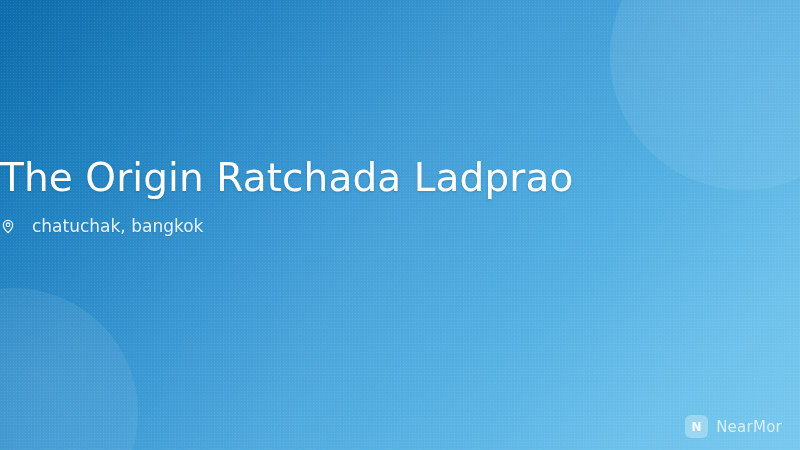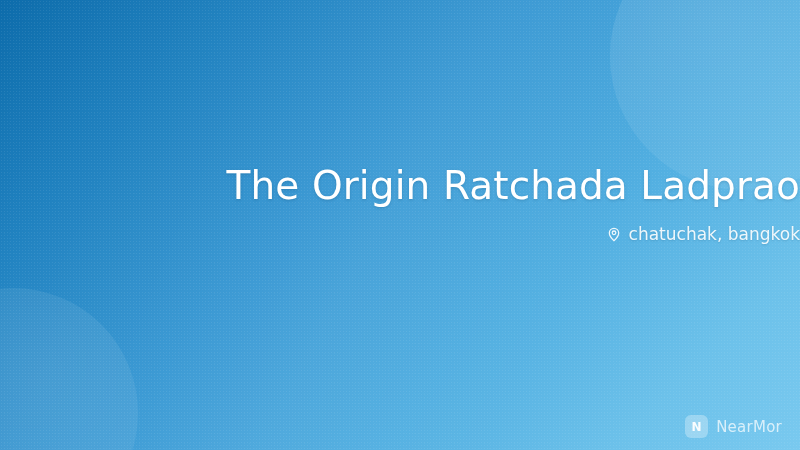--- a/index.html
+++ b/index.html
@@ -78,43 +78,43 @@
       rgba(255,255,255,0.10) 0%,
       rgba(255,255,255,0.06) 60%,
       rgba(255,255,255,0.03) 100%);
   }
 
   
   .hero-content {
     position:absolute;
     left:0;
     right:0;
-    top:164px;
+    top:156px;
     display:flex;
     flex-direction:column;
-    align-items:flex-end;
+    align-items:flex-start;
     z-index:4;
   }
 
   .hero-title {
     font-size:39px;
     font-weight:400;
     line-height:1.12;
     letter-spacing:0.1px;
     color:#ffffff;
     text-align:center;
     text-shadow:0 1px 3px rgba(8,60,95,0.22);
     white-space:nowrap;
   }
 
   .hero-subtitle {
     margin-top:16px;
     display:flex;
     align-items:center;
-    gap:7px;
+    gap:16px;
     font-size:17px;
     font-weight:400;
     line-height:1.2;
     color:rgba(255,255,255,0.90);
     text-shadow:0 1px 2px rgba(8,60,95,0.18);
   }
 
   .pin-icon {
     width:16px;
     height:16px;

